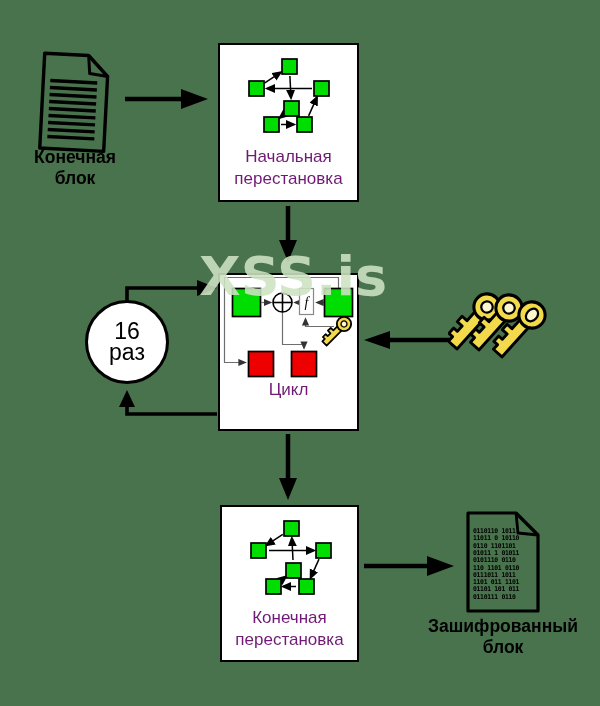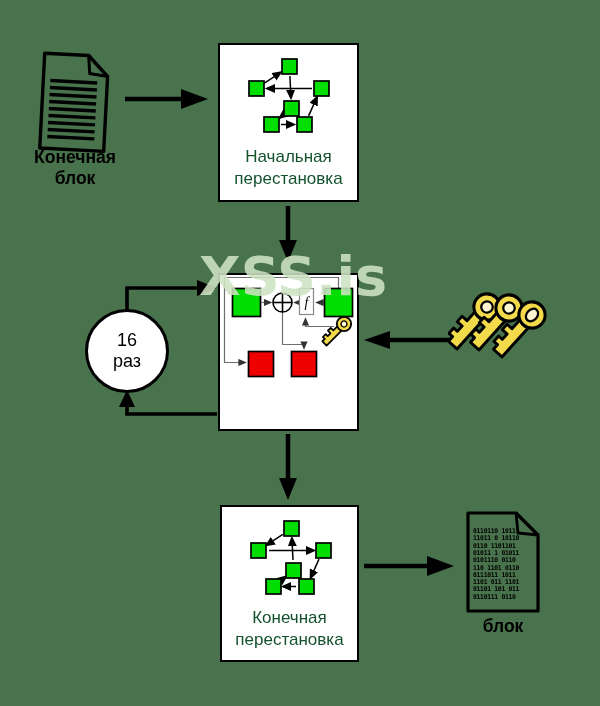--- a/index.html
+++ b/index.html
@@ -9,31 +9,31 @@
     font-family:"Liberation Sans", sans-serif;
     color:#000;
   }
   svg{display:block;}
   .box{
     position:absolute; background:#fff; border:2.5px solid #000;
     z-index:3;
   }
   .box-label{
     position:absolute; left:0; right:0; text-align:center;
-    font-size:17px; line-height:22px; color:#14532d;
+    font-size:17px; line-height:22px; color:#701a75;
   }
   .ext-label{
     position:absolute; text-align:center; font-weight:bold;
     font-size:17.5px; line-height:21px; color:#000; z-index:3;
   }
   .circle{
-    position:absolute; left:85px; top:309px; width:78px; height:78px;
+    position:absolute; left:85px; top:300px; width:78px; height:78px;
     background:#fff; border:3px solid #000; border-radius:50%;
     display:flex; flex-direction:column; align-items:center; justify-content:center;
-    font-size:18px; line-height:21px; z-index:3;
+    font-size:23px; line-height:21px; z-index:3;
   }
   .connector-layer{position:absolute; left:0; top:0; z-index:2;}
   .icon-layer{position:absolute; z-index:3;}
   .watermark{
     position:absolute; left:199px; top:250px; z-index:10;
     font-family:"DejaVu Sans", sans-serif; font-weight:bold;
     font-size:54px; line-height:1; letter-spacing:0px;
     color:rgba(205,227,195,0.88);
     pointer-events:none;
   }
@@ -156,20 +156,21 @@
       </g>
 
       <g transform="translate(124,49) rotate(135) scale(1.15)">
         <path d="M5,-2.6 L24,-2.6 L24,2.6 L21,2.6 L21,5 L17.5,5 L17.5,2.6 L14,2.6 L14,5.8 L10.5,5.8 L10.5,2.6 L5,2.6 Z" fill="#f3da4b" stroke="#000" stroke-width="1.5" stroke-linejoin="round"></path>
         <circle cx="0" cy="0" r="6.2" fill="#f3da4b" stroke="#000" stroke-width="1.6"></circle>
         <circle cx="0" cy="0" r="2.6" fill="#fdf6d0" stroke="#000" stroke-width="1.2"></circle>
       </g>
     </svg>
     <div class="inner-label-wrap" style="top:104px;">
       <div class="box-label" style="position:static;">
+        <div>Цикл</div>
       </div>
     </div>
   </div>
 
   <div class="circle">
     <div>16</div>
     <div>раз</div>
   </div>
 
   <svg class="icon-layer" style="left:448px;top:286px;" width="112" height="100" viewBox="0 0 112 100">
@@ -237,18 +238,19 @@
       <text x="13" y="44.9">01011 1 01011</text>
       <text x="13" y="52.2">0101110 0110</text>
       <text x="13" y="59.5">110 1101 0110</text>
       <text x="13" y="66.8">0111011 1011</text>
       <text x="13" y="74.1">1101 011 1101</text>
       <text x="13" y="81.4">01101 101 011</text>
       <text x="13" y="88.7">0110111 0110</text>
     </g>
   </svg>
   <div class="ext-label" style="left:424px;top:616px;width:158px;">
+    <div>Зашифрованный</div>
     <div>блок</div>
   </div>
 
   <div class="watermark">XSS.is</div>
 
 </div>
 
 </body></html>

